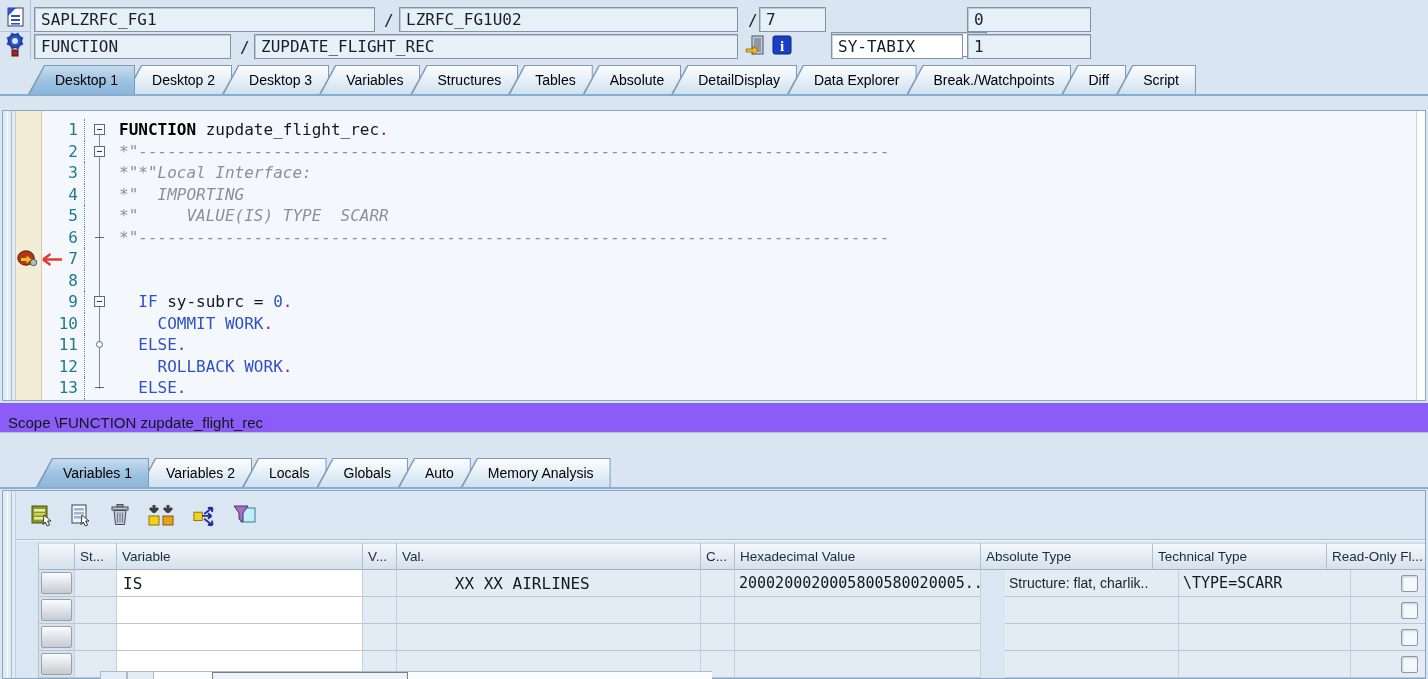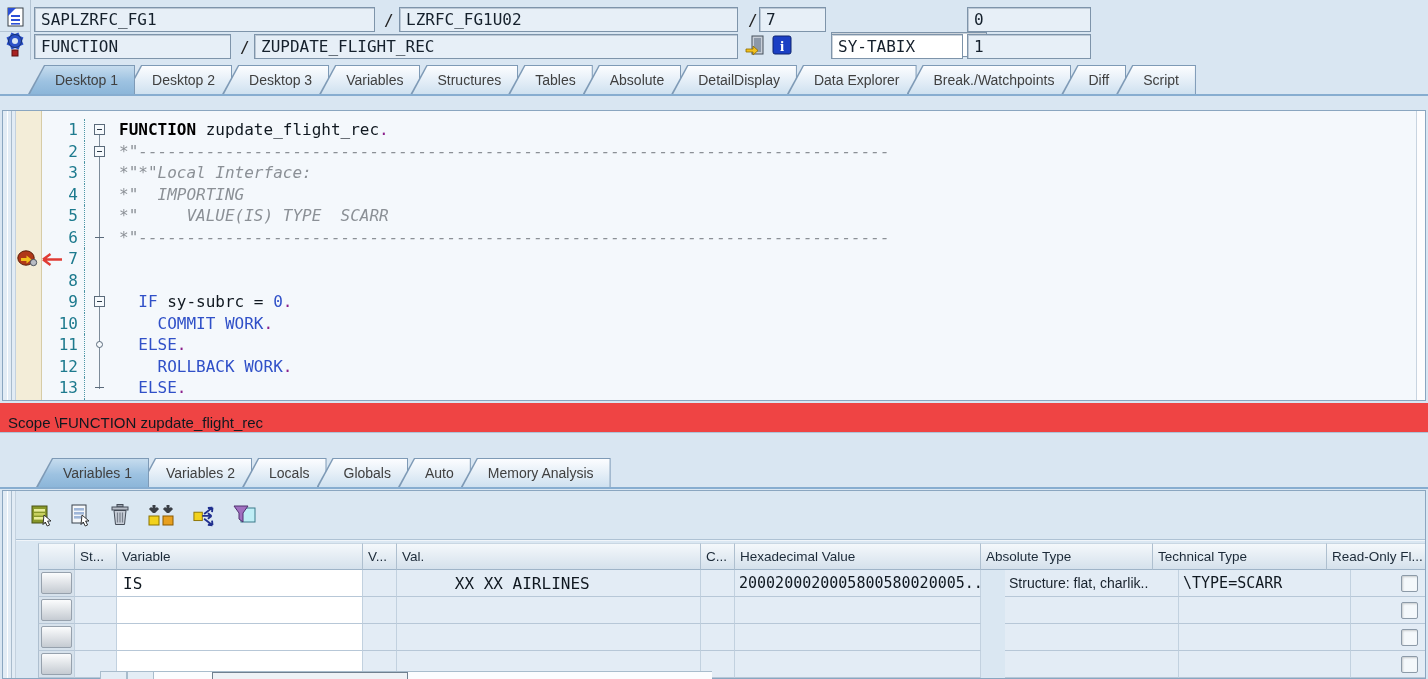--- a/index.html
+++ b/index.html
@@ -21,21 +21,21 @@
   border-bottom:2px solid #87add0; }
 .tab { position:relative; height:29px; padding:0 17px 0 27px; margin-left:-10px;
   display:flex; align-items:center; cursor:default; }
 .tab::before { content:""; position:absolute; inset:0; background:#7e9ab6;
   clip-path:polygon(16px 0, 100% 0, 100% 100%, 0 100%); }
 .tab::after { content:""; position:absolute; inset:1px 1px 0 2px;
   background:linear-gradient(#fcfdff,#cfe1f0);
   clip-path:polygon(15px 0, 100% 0, 100% 100%, 0 100%); }
 .tab.active { z-index:3; }
 .tab.active::after { background:linear-gradient(#c6dcee 0%, #9dc2e1 55%, #8cb6d9 100%); }
-.tab > span { position:relative; z-index:2; font-size:14px; color:#404040; }
+.tab > span { position:relative; z-index:2; font-size:14px; color:#000000; }
 
 
 #code-panel { position:absolute; left:2px; top:110px; width:1424px; height:291px;
   border:1px solid #8aa6c0; background:#f4f8fc; overflow:hidden; }
 #code-splitter { position:absolute; left:0; top:0; bottom:0; width:13px; background:#e2ecf5;
   border-right:1px solid #c4d2df; }
 #code-splitter::before { content:""; position:absolute; left:4px; top:0; bottom:0; width:1px; background:#ffffff; }
 #code-splitter::after { content:""; position:absolute; left:8px; top:0; bottom:0; width:1px; background:#a9bccd; }
 #bp-margin { position:absolute; left:13px; top:0; bottom:0; width:26px; background:#f3edd8;
   border-right:1px solid #d7cca6; }
@@ -58,21 +58,21 @@
 .id  { color:#101820; }
 .cm  { color:#8b9096; font-style:italic; }
 .dot { color:#8b1f8b; }
 .band { background:#d6e3f5; display:inline-block; padding-right:9px; }
 .caret { display:inline-block; width:2px; height:17px; background:#000; vertical-align:-3px; }
 #bp-icon { position:absolute; left:14px; top:139px; z-index:4; }
 #cur-arrow { position:absolute; left:34px; top:141px; z-index:4; }
 
 
 #scope-bar { position:absolute; left:0; top:403px; width:1428px; height:30px;
-  background:#ef4444; border-bottom:1px solid #aec4d8; overflow:hidden;
+  background:#8b5cf6; border-bottom:1px solid #aec4d8; overflow:hidden;
   font-size:15px; color:#10181f; padding:11px 0 0 8px; }
 
 
 #var-panel { position:absolute; left:2px; top:490px; width:1424px; height:189px;
   border:1px solid #8aa6c0; background:#dae7f2; overflow:hidden; }
 #var-splitter { position:absolute; left:0; top:0; bottom:0; width:13px; background:#e2ecf5;
   border-right:1px solid #c4d2df; }
 #var-splitter::before { content:""; position:absolute; left:4px; top:0; bottom:0; width:1px; background:#ffffff; }
 #var-splitter::after { content:""; position:absolute; left:8px; top:0; bottom:0; width:1px; background:#a9bccd; }
 #var-toolbar { position:absolute; left:26px; top:11px; display:flex; gap:13px; align-items:center; }

